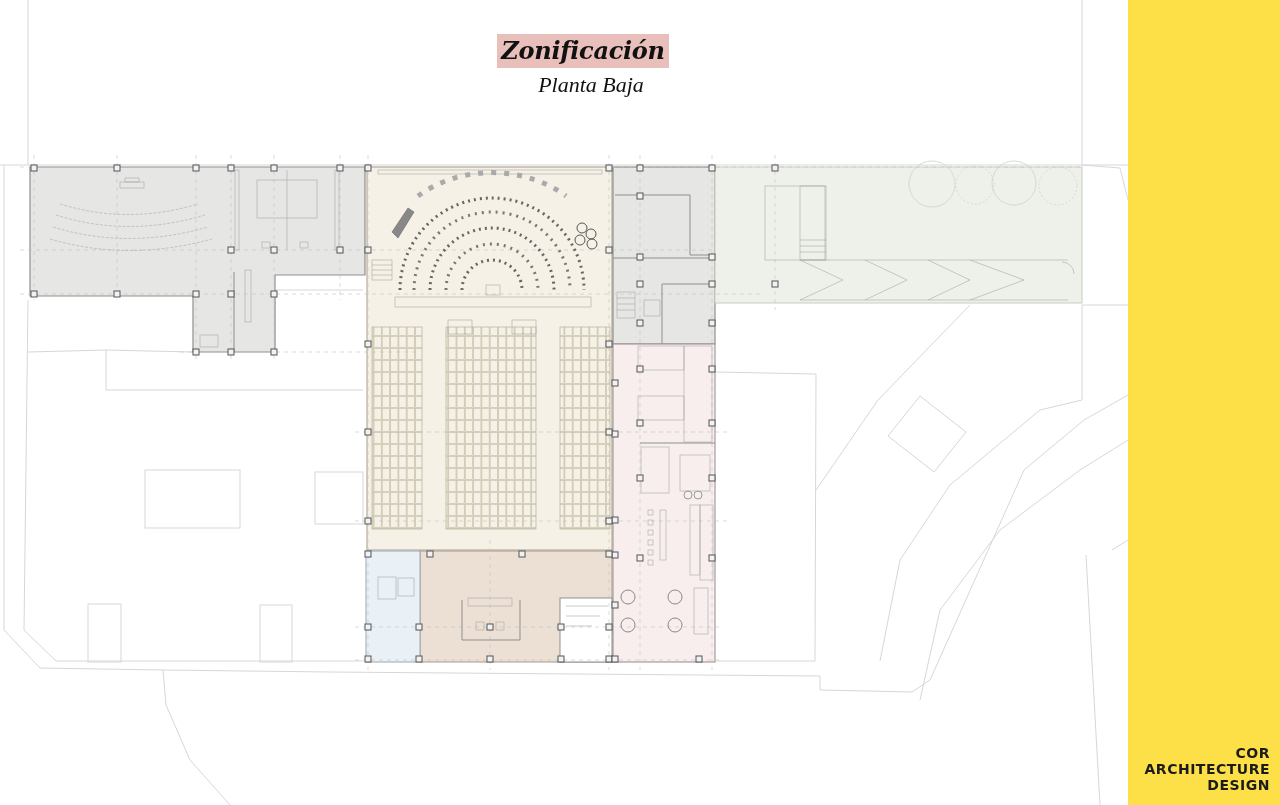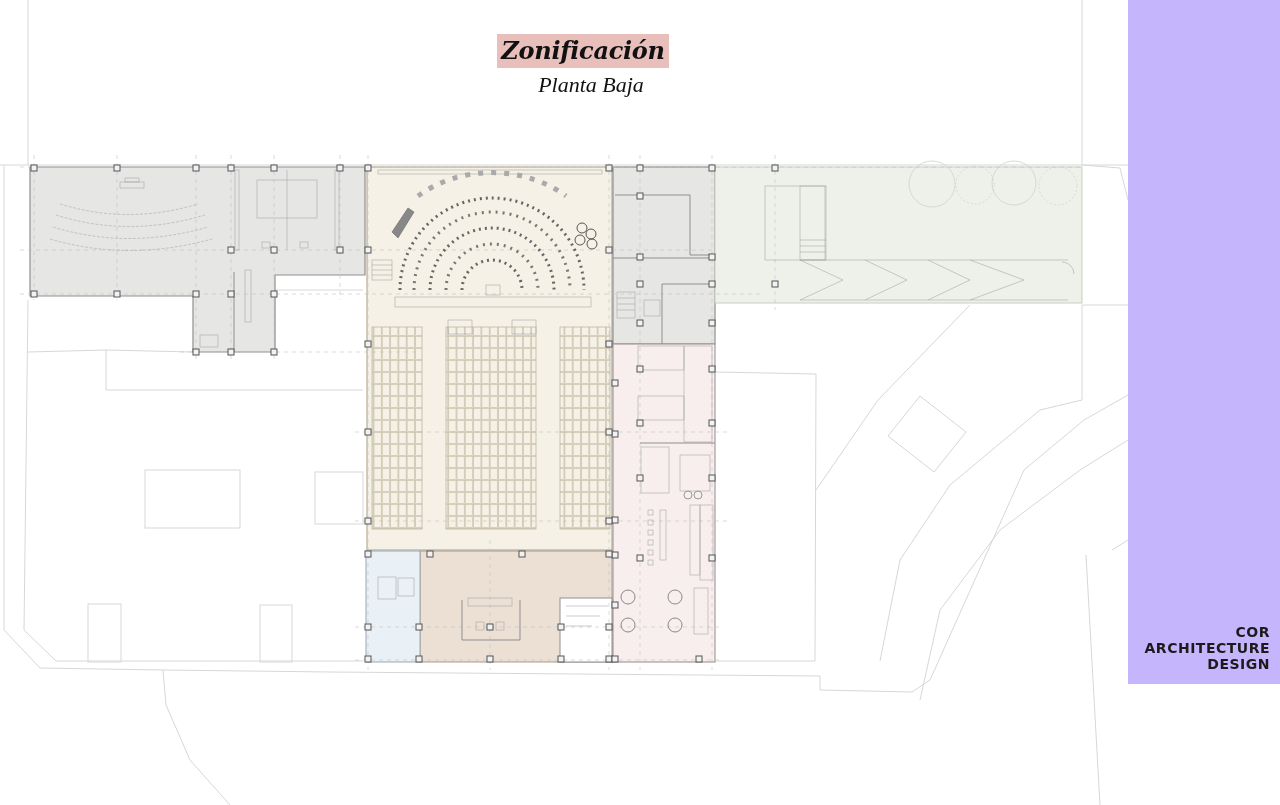--- a/index.html
+++ b/index.html
@@ -1,18 +1,18 @@
 <!DOCTYPE html>
 <html><head>
 <meta charset="utf-8">
 <style>
   html, body { margin: 0; padding: 0; }
   body { width: 1280px; height: 805px; position: relative; background: #ffffff; overflow: hidden; font-family: "Liberation Sans", sans-serif; }
   .sheet { position: absolute; left: 0; top: 0; width: 1128px; height: 805px; background: #ffffff; }
-  .sidebar { position: absolute; left: 1128px; top: 0; width: 152px; height: 684px; background: #c4b5fd; }
+  .sidebar { position: absolute; left: 1128px; top: 0; width: 152px; height: 805px; background: #fde047; }
   .brand { position: absolute; right: 10px; bottom: 12px; text-align: right; font-family: "DejaVu Sans", sans-serif; font-weight: bold; font-size: 14px; line-height: 16px; letter-spacing: 0.5px; color: #1b1b1b; }
   .brand span { display: block; }
   .title-wrap { position: absolute; left: 0; top: 34px; width: 1124px; text-align: center; margin-left: 21px; }
   .title { display: inline-block; background: #e8bfbb; padding: 0 4px; font-family: "DejaVu Serif", serif; font-style: italic; font-weight: bold; font-size: 24px; line-height: 34px; color: #111; letter-spacing: -0.3px; }
   .subtitle { margin-top: 4px; font-family: "Liberation Serif", serif; font-style: italic; font-size: 22px; line-height: 26px; color: #111; padding-left: 16px; }
   svg.plan { position: absolute; left: 0; top: 0; }
   .site { fill: none; stroke: #d7d7d7; stroke-width: 1; }
   .wall { fill: none; stroke: #8f8f8f; stroke-width: 1; }
   .thin { fill: none; stroke: #a8a8a8; stroke-width: 0.6; }
   .grid { stroke: #c4c4c4; stroke-width: 0.6; stroke-dasharray: 4 4; }

